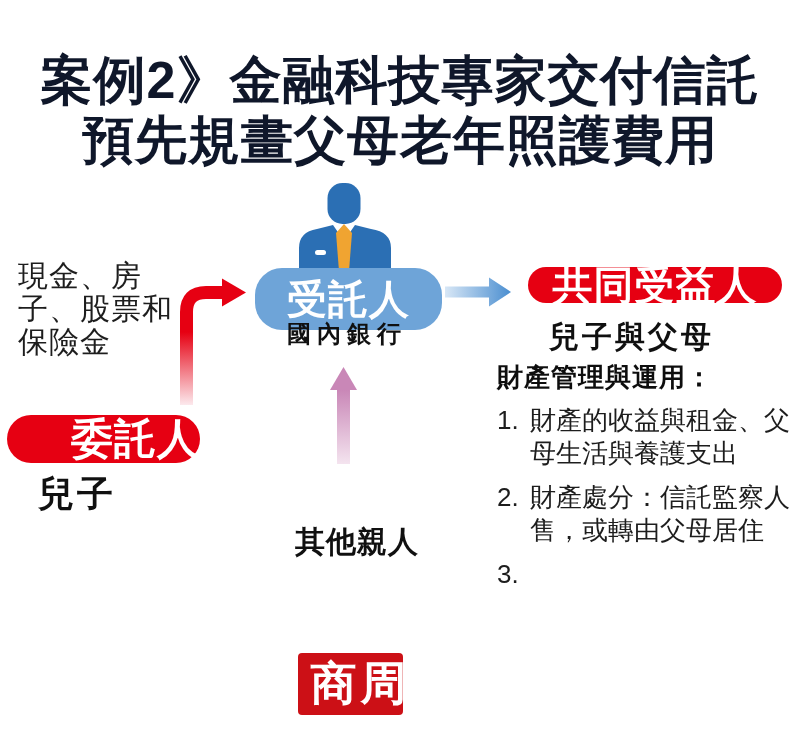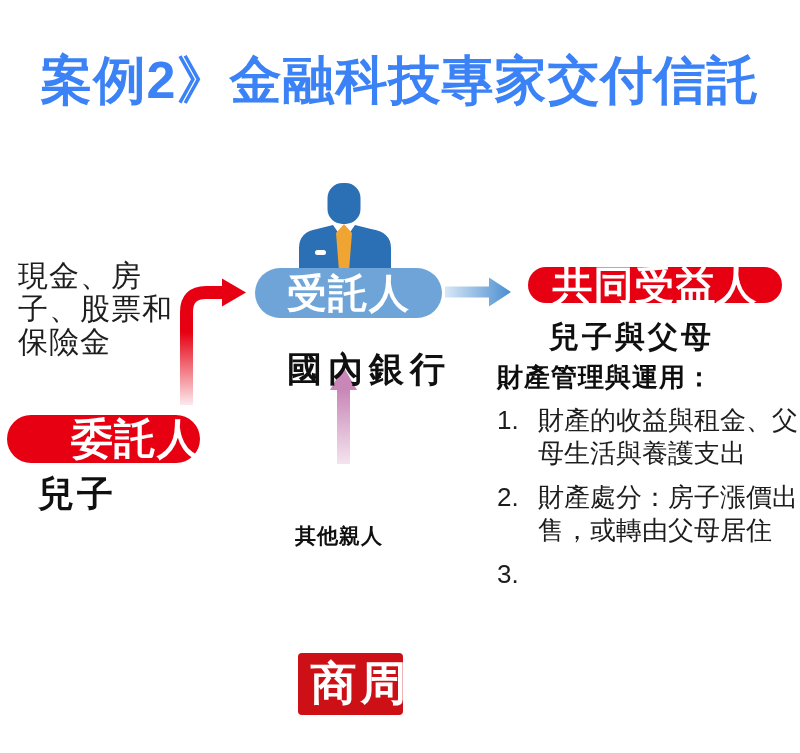--- a/index.html
+++ b/index.html
@@ -3,49 +3,49 @@
 <meta charset="utf-8">
 <style>
   html,body { margin:0; padding:0; background:#ffffff; }
   .stage {
     position:relative; width:800px; height:753px; background:#ffffff; overflow:hidden;
     font-family:"Liberation Sans","DejaVu Sans",sans-serif; color:#1d1d1d;
   }
   
   .title {
     position:absolute; top:50px; left:0; width:800px; text-align:center;
-    color:#3b82f6; font-weight:900; font-size:52px; line-height:60px; letter-spacing:1px;
+    color:#0f172a; font-weight:900; font-size:52px; line-height:60px; letter-spacing:1px;
   }
   
   .pill {
     position:absolute; display:flex; align-items:center; justify-content:center;
     color:#ffffff; font-weight:800; border-radius:27px; white-space:nowrap;
   }
-  .pill-trustee     { left:255px; top:268px; width:187px; height:50px; background:#6ea4d8; font-size:40px; letter-spacing:1px; }
+  .pill-trustee     { left:255px; top:268px; width:187px; height:62px; background:#6ea4d8; font-size:40px; letter-spacing:1px; }
   .pill-beneficiary { left:528px; top:267px; width:254px; height:36px; background:#e60012; font-size:40px; letter-spacing:1px; }
   .pill-settlor     { left:7px;   top:415px; width:193px; height:48px; background:#e60012; font-size:42px; letter-spacing:1px;justify-content:flex-end; }
   .pill-supervisor  { left:218px; top:466px; width:252px; height:48px; background:#c87fb1; font-size:38px; }
   
   .sublabel {
     position:absolute; font-family:"Liberation Serif","DejaVu Serif",serif;
     font-weight:700; color:#101010; white-space:nowrap;
   }
-  .sub-trustee     { left:287px; top:318px; font-size:35px; letter-spacing:6px;margin-top:28px; }
+  .sub-trustee     { left:287px; top:318px; font-size:24px; letter-spacing:6px; }
   .sub-beneficiary { left:549px; top:317px; font-size:30px; letter-spacing:3px;text-align:center; }
   .sub-settlor     { left:38px;  top:470px; font-size:36px; letter-spacing:3px; }
-  .sub-supervisor  { left:295px; top:522px; font-size:21px; letter-spacing:1px; }
+  .sub-supervisor  { left:295px; top:522px; font-size:30px; letter-spacing:1px; }
   
   .block-heading { font-size:25px; font-weight:800; line-height:30px; color:#0d0d0d; letter-spacing:1px; }
   .left-block  { position:absolute; left:18px; top:244px; width:200px; }
   .left-block .block-body { margin-top:15px; font-size:30px; line-height:33px; white-space:pre-line; letter-spacing:1px; }
   .right-block { position:absolute; left:497px; top:361px; width:305px; }
   .right-block .block-heading { font-size:26px; line-height:32px; }
   .list-item { display:flex; margin-top:11px; font-size:26px; line-height:33px; }
   .list-item .num   { flex:0 0 33px; width:33px; }
-  .list-item .itext { white-space:pre-line;margin-left:8px; }
+  .list-item .itext { white-space:pre-line; }
   
   .person     { position:absolute; left:297px; top:181px; width:96px;  height:90px; }
   .arrow-red  { position:absolute; left:172px; top:272px; width:84px;  height:140px; }
   .arrow-blue { position:absolute; left:443px; top:276px; width:70px;  height:32px; }
   .arrow-pink { position:absolute; left:327px; top:364px; width:34px;  height:102px; }
   
   .logo {
     position:absolute; left:298px; top:653px; width:105px; height:62px;
     background:#cc1016; border-radius:4px; display:flex; align-items:center; justify-content:center;
   }
@@ -54,20 +54,21 @@
     font-weight:900; font-size:46px; letter-spacing:4px; padding-left:20px; white-space:nowrap;
   }
 </style>
 </head>
 <body>
 
 <div class="stage">
 
   <header class="title">
     <div>案例2》金融科技專家交付信託</div>
+    <div>預先規畫父母老年照護費用</div>
   </header>
 
   <svg class="person" viewBox="0 0 96 90" aria-hidden="true">
     <rect x="30.5" y="2" width="33" height="41" rx="15" fill="#2b6fb4"></rect>
     <path d="M2,90 L2,67 Q2,51 20,48 L36,44 L47,60 L58,44 L74,48 Q94,51 94,67 L94,90 Z" fill="#2b6fb4"></path>
     <path d="M47,43 L55,52 L52,90 L42,90 L39,52 Z" fill="#f0a431"></path>
     <rect x="18" y="69" width="11" height="5" rx="2.5" fill="#ffffff"></rect>
   </svg>
 
   <svg class="arrow-red" viewBox="0 0 84 140" aria-hidden="true">
@@ -128,21 +129,21 @@
 
   <div class="right-block">
     <div class="block-heading">財產管理與運用：</div>
     <div class="list-item">
       <span class="num">1.</span>
       <span class="itext">財產的收益與租金、父
 母生活與養護支出</span>
     </div>
     <div class="list-item">
       <span class="num">2.</span>
-      <span class="itext">財產處分：房子漲價出
+      <span class="itext">財產處分：信託監察人
 售，或轉由父母居住</span>
     </div>
     <div class="list-item">
       <span class="num">3.</span>
     </div>
   </div>
 
   <div class="logo">
     <span>商周</span>
   </div>

